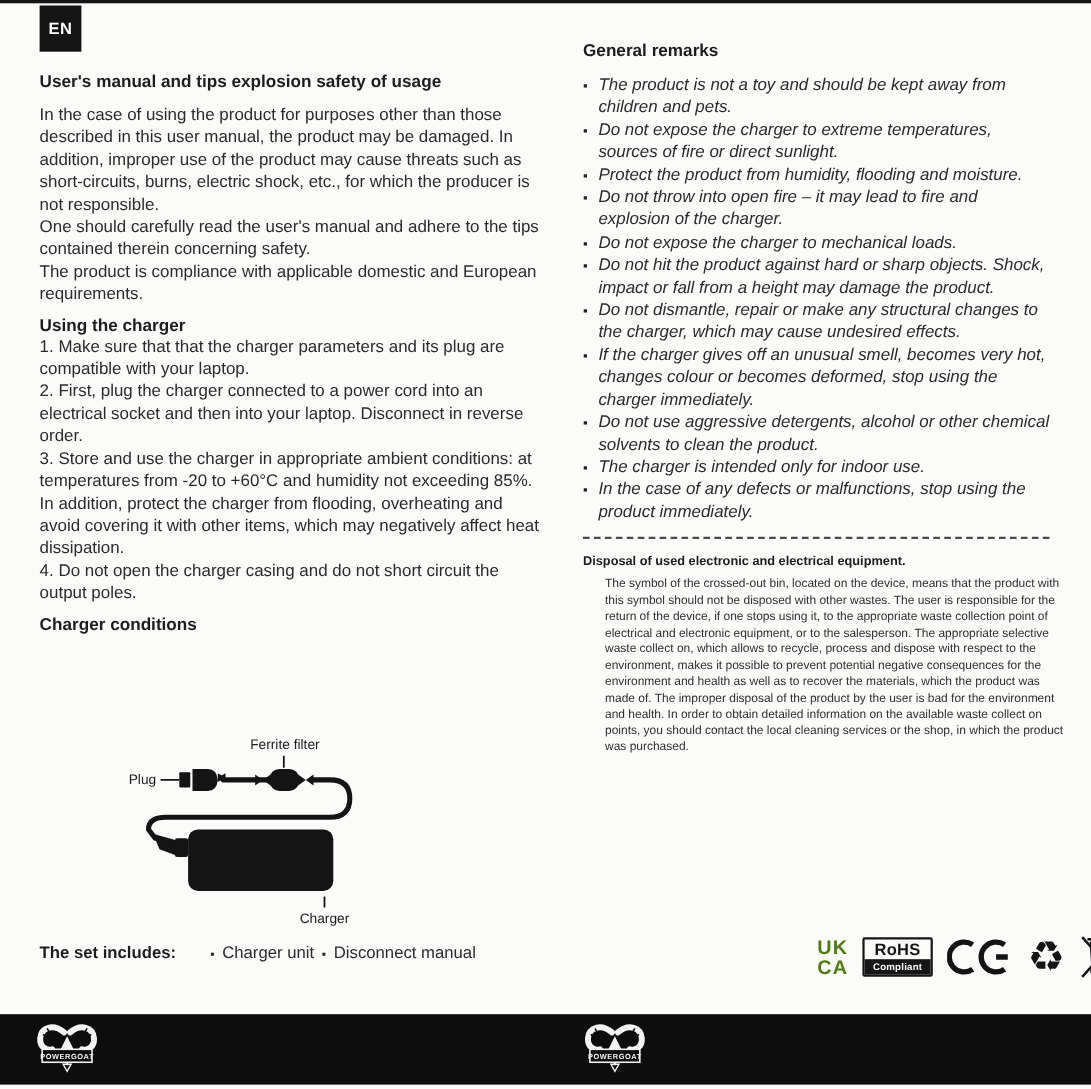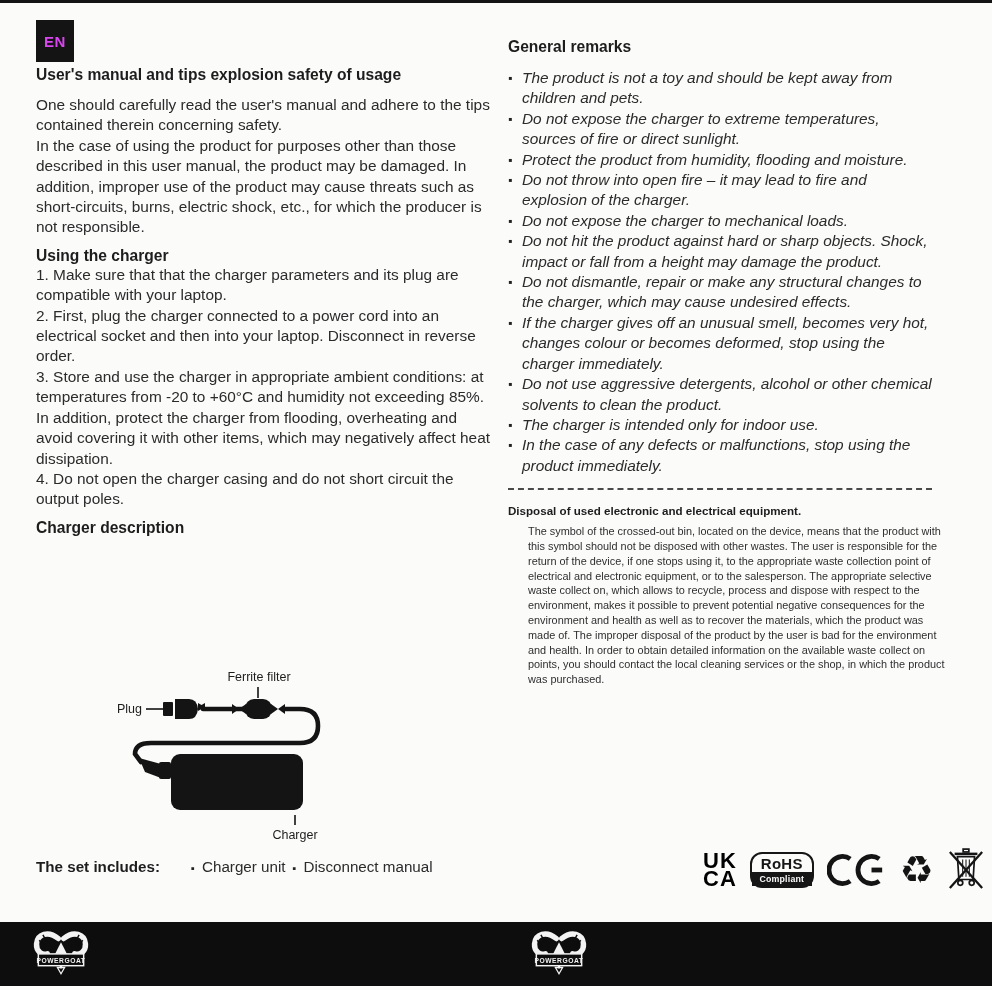--- a/index.html
+++ b/index.html
@@ -8,27 +8,27 @@
     font-family:"Liberation Sans", sans-serif;
     background:#ffffff;
     position:relative;
     overflow:hidden;
     color:#2b2b2b;
   }
   .page { position:absolute; inset:0; background:#fbfbfa; }
   .top-rule { position:absolute; left:0; top:0; width:100%; height:3px; background:#141414; }
 
   .lang-badge {
-    position:absolute; left:36px; top:20px; width:38px; height:42px;
-    background:#141414; color:#d946ef; font-weight:bold; font-size:15px;
+    position:absolute; left:36px; top:5px; width:38px; height:42px;
+    background:#141414; color:#ffffff; font-weight:bold; font-size:15px;
     display:flex; align-items:center; justify-content:center; letter-spacing:.5px;
   }
 
   .col-left  { position:absolute; left:36px;  top:66px; width:458px; }
-  .col-right { position:absolute; left:508px; top:38px; width:428px; }
+  .col-right { position:absolute; left:530px; top:38px; width:428px; }
 
   .h-main { font-size:15.6px; font-weight:bold; color:#1d1d1d; }
   .body-text { font-size:15.4px; line-height:20.4px; color:#2b2b2b; }
 
   .intro { margin-top:11px; }
   .h-using { margin-top:9px; }
   .steps { }
   .h-desc { margin-top:9px; }
 
   .bullets { margin-top:12px; }
@@ -41,22 +41,22 @@
   .h-disposal { margin-top:14px; font-size:11.6px; font-weight:bold; color:#1d1d1d; }
   .disposal-body { margin-top:7px; font-size:10.9px; line-height:14.8px; color:#2f2f2f; width:424px;margin-left:20px; }
 
   .diagram { position:absolute; left:95px; top:662px; }
 
   .set-line { position:absolute; left:36px; top:858px; font-size:15.2px; display:flex; align-items:baseline; }
   .set-line .set-label { font-weight:bold; color:#1d1d1d; margin-right:24px; }
   .set-line .marker { font-size:11px; margin:0 7px; color:#222; }
 
   .marks-row { position:absolute; left:703px; top:845px; height:50px; display:flex; align-items:center; gap:13px; }
-  .ukca { font-weight:bold; font-size:22px; line-height:18.5px; letter-spacing:1px; color:#000000; }
-  .rohs-box { width:64px; border:2.5px solid #161616; border-radius:12px; text-align:center; background:#fbfbfa; }
+  .ukca { font-weight:bold; font-size:18px; line-height:18.5px; letter-spacing:1px; color:#4d7c0f;margin-left:40px; }
+  .rohs-box { width:64px; border:2.5px solid #161616; border-radius:2px; text-align:center; background:#fbfbfa; }
   .rohs-top { font-size:15px; font-weight:bold; color:#161616; padding:1px 0 0; letter-spacing:.3px; }
   .rohs-band { background:#161616; color:#fafafa; font-size:8.8px; font-weight:bold; padding:2px 0; letter-spacing:.2px; }
   .recycle-glyph { font-size:38px; line-height:38px; color:#141414; font-family:"DejaVu Sans", sans-serif; }
 
   .footer-bar { position:absolute; left:0; top:922px; width:100%; height:64px; background:#0d0d0d; }
   .goat { position:absolute; top:4px; }
   .goat-1 { left:32px; }
   .goat-2 { left:530px; }
 </style>
 </head>
@@ -66,34 +66,35 @@
   <div class="top-rule"></div>
 
   <div class="lang-badge">
     <span>EN</span>
   </div>
 
   <div class="col-left">
     <div class="h-main">User's manual and tips explosion safety of usage</div>
 
     <div class="intro body-text">
+      <div>In the case of using the product for purposes other than those described in this user manual, the product may be damaged. In addition, improper use of the product may cause threats such as short-circuits, burns, electric shock, etc., for which the producer is not responsible.</div>
       <div>One should carefully read the user's manual and adhere to the tips contained therein concerning safety.</div>
-      <div>In the case of using the product for purposes other than those described in this user manual, the product may be damaged. In addition, improper use of the product may cause threats such as short-circuits, burns, electric shock, etc., for which the producer is not responsible.</div>
+      <div>The product is compliance with applicable domestic and European requirements.</div>
     </div>
 
     <div class="h-main h-using">Using the charger</div>
 
     <div class="steps body-text">
       <div>1. Make sure that that the charger parameters and its plug are compatible with your laptop.</div>
       <div>2. First, plug the charger connected to a power cord into an electrical socket and then into your laptop. Disconnect in reverse order.</div>
       <div>3. Store and use the charger in appropriate ambient conditions: at temperatures from -20 to +60°C and humidity not exceeding 85%. In addition, protect the charger from flooding, overheating and avoid covering it with other items, which may negatively affect heat dissipation.</div>
       <div>4. Do not open the charger casing and do not short circuit the output poles.</div>
     </div>
 
-    <div class="h-main h-desc">Charger description</div>
+    <div class="h-main h-desc">Charger conditions</div>
   </div>
 
   <svg class="diagram" width="310" height="188" viewBox="0 0 310 188">
     <g fill="none" stroke="#141414">
       <text x="164" y="19" text-anchor="middle" font-size="12.5" fill="#1d1d1d" stroke="none">Ferrite filter</text>
       <line x1="163" y1="25" x2="163" y2="36" stroke-width="1.6"></line>
 
       <text x="22" y="51" font-size="12.5" fill="#1d1d1d" stroke="none">Plug</text>
       <line x1="51" y1="47" x2="68" y2="47" stroke-width="1.6"></line>
 

